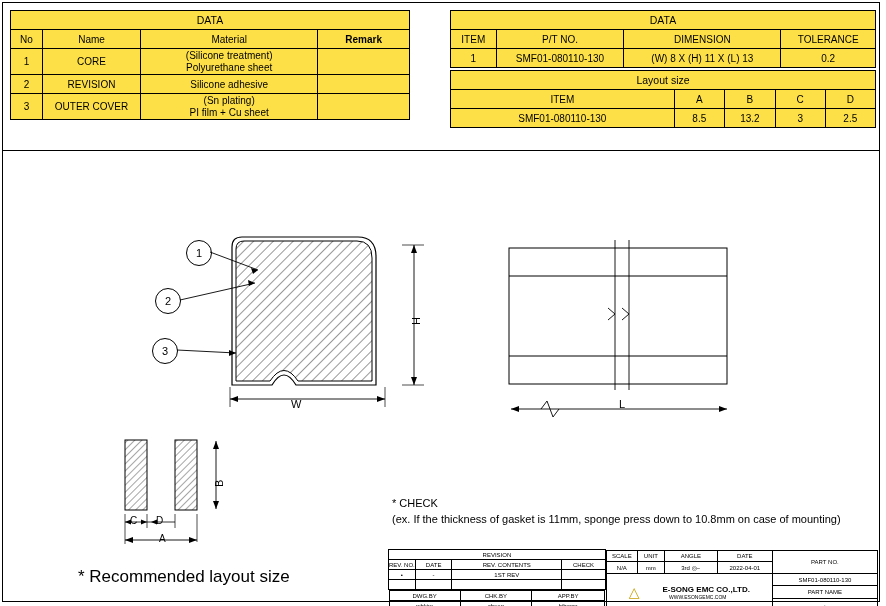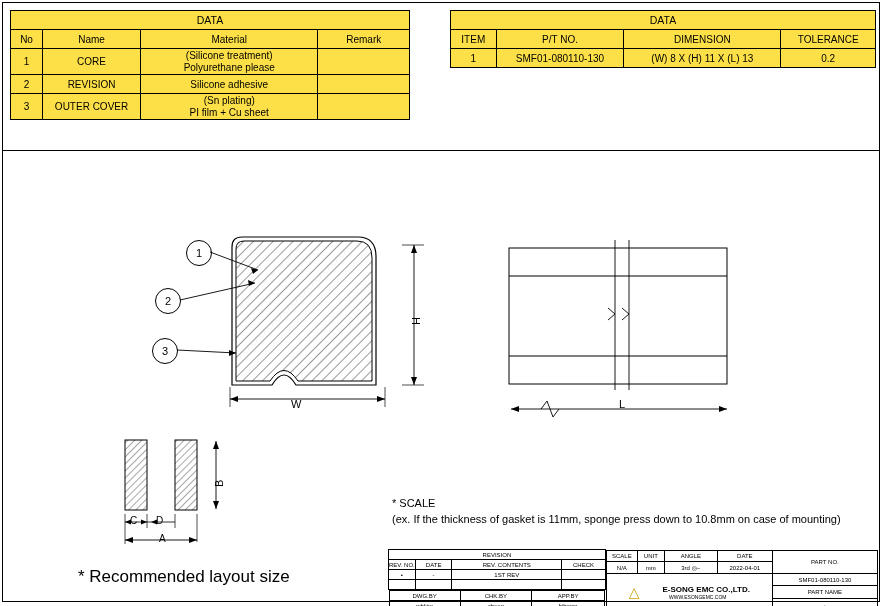--- a/index.html
+++ b/index.html
@@ -10,21 +10,21 @@
   .tbl{position:absolute;border-collapse:collapse;background:#fde047;}
   .tbl td,.tbl th{border:1px solid #000;font-size:10px;text-align:center;padding:1px 2px;font-weight:normal;}
   .tbl .hd{font-size:10.5px;}
 
   
   #mat-table{left:10px;top:10px;width:400px;}
   #mat-table td{height:16px;}
   #mat-table .c-no{width:28px;}
   #mat-table .c-name{width:96px;}
   #mat-table .c-mat{width:180px;}
-  #mat-table .c-rem{width:90px;}
+  #mat-table .c-rem{width:90px;font-weight:bold;}
   .two-line{line-height:1.15;}
 
   
   #data-table{left:450px;top:10px;width:426px;}
   #data-table td{height:16px;}
   #data-table .c-item{width:42px;}
   #data-table .c-pt{width:130px;}
   #data-table .c-dim{width:160px;}
   #data-table .c-tol{width:92px;}
 
@@ -72,21 +72,21 @@
       <td class="c-no">No</td>
       <td class="c-name">Name</td>
       <td class="c-mat">Material</td>
       <td class="c-rem">Remark</td>
     </tr>
     <tr>
       <td>1</td>
       <td>CORE</td>
       <td class="two-line">
         <div>(Silicone treatment)</div>
-        <div>Polyurethane please</div>
+        <div>Polyurethane sheet</div>
       </td>
       <td></td>
     </tr>
     <tr>
       <td>2</td>
       <td>REVISION</td>
       <td>Silicone adhesive</td>
       <td></td>
     </tr>
     <tr>
@@ -114,20 +114,41 @@
     </tr>
     <tr>
       <td>1</td>
       <td>SMF01-080110-130</td>
       <td>(W) 8 X (H) 11 X (L) 13</td>
       <td>0.2</td>
     </tr>
   </tbody>
     </table>
 
+  <table class="tbl" id="layout-table">
+    <tbody>
+        <tr>
+      <td colspan="5" class="hd">Layout size</td>
+    </tr>
+    <tr>
+      <td class="c-l-item">ITEM</td>
+      <td class="c-l-v">A</td>
+      <td class="c-l-v">B</td>
+      <td class="c-l-v">C</td>
+      <td class="c-l-v">D</td>
+    </tr>
+    <tr>
+      <td>SMF01-080110-130</td>
+      <td>8.5</td>
+      <td>13.2</td>
+      <td>3</td>
+      <td>2.5</td>
+    </tr>
+  </tbody>
+    </table>
 
   <div class="sep-line"></div>
 
   <svg class="draw" style="left:180px;top:225px;" width="260" height="200">
     <defs>
       <pattern id="hatch" width="7" height="7" patternTransform="rotate(45)" patternUnits="userSpaceOnUse">
         <line x1="0" y1="0" x2="0" y2="7" stroke="#000" stroke-width="0.8"></line>
       </pattern>
       <pattern id="hatch2" width="5" height="5" patternTransform="rotate(45)" patternUnits="userSpaceOnUse">
         <line x1="0" y1="0" x2="0" y2="5" stroke="#000" stroke-width="0.7"></line>
@@ -216,21 +237,21 @@
     <polygon points="82,28 74,25 74,31" fill="#000"></polygon>
     <line x1="10" y1="16" x2="10" y2="32" stroke="#000" stroke-width="0.7"></line>
   </svg>
   <div class="lbl" style="left:130px;top:515px;font-size:10px;">C</div>
   <div class="lbl" style="left:156px;top:515px;font-size:10px;">D</div>
   <div class="lbl" style="left:159px;top:533px;font-size:10px;">A</div>
 
   <div class="lbl" style="left:78px;top:567px;font-size:17px;">* Recommended layout size</div>
 
   <div class="note" style="left:392px;top:496px;">
-    <div>* SCALE</div>
+    <div>* CHECK</div>
     <div>(ex. If the thickness of gasket is 11mm, sponge press down to 10.8mm on case of mounting)</div>
   </div>
 
   <div id="title-block">
     <table>
       <tbody>
           <tr>
         <td colspan="4" style="width:215px;">REVISION</td>
         <td rowspan="5" style="width:275px;padding:0;border:none;">
           <table style="width:100%;height:100%;">

